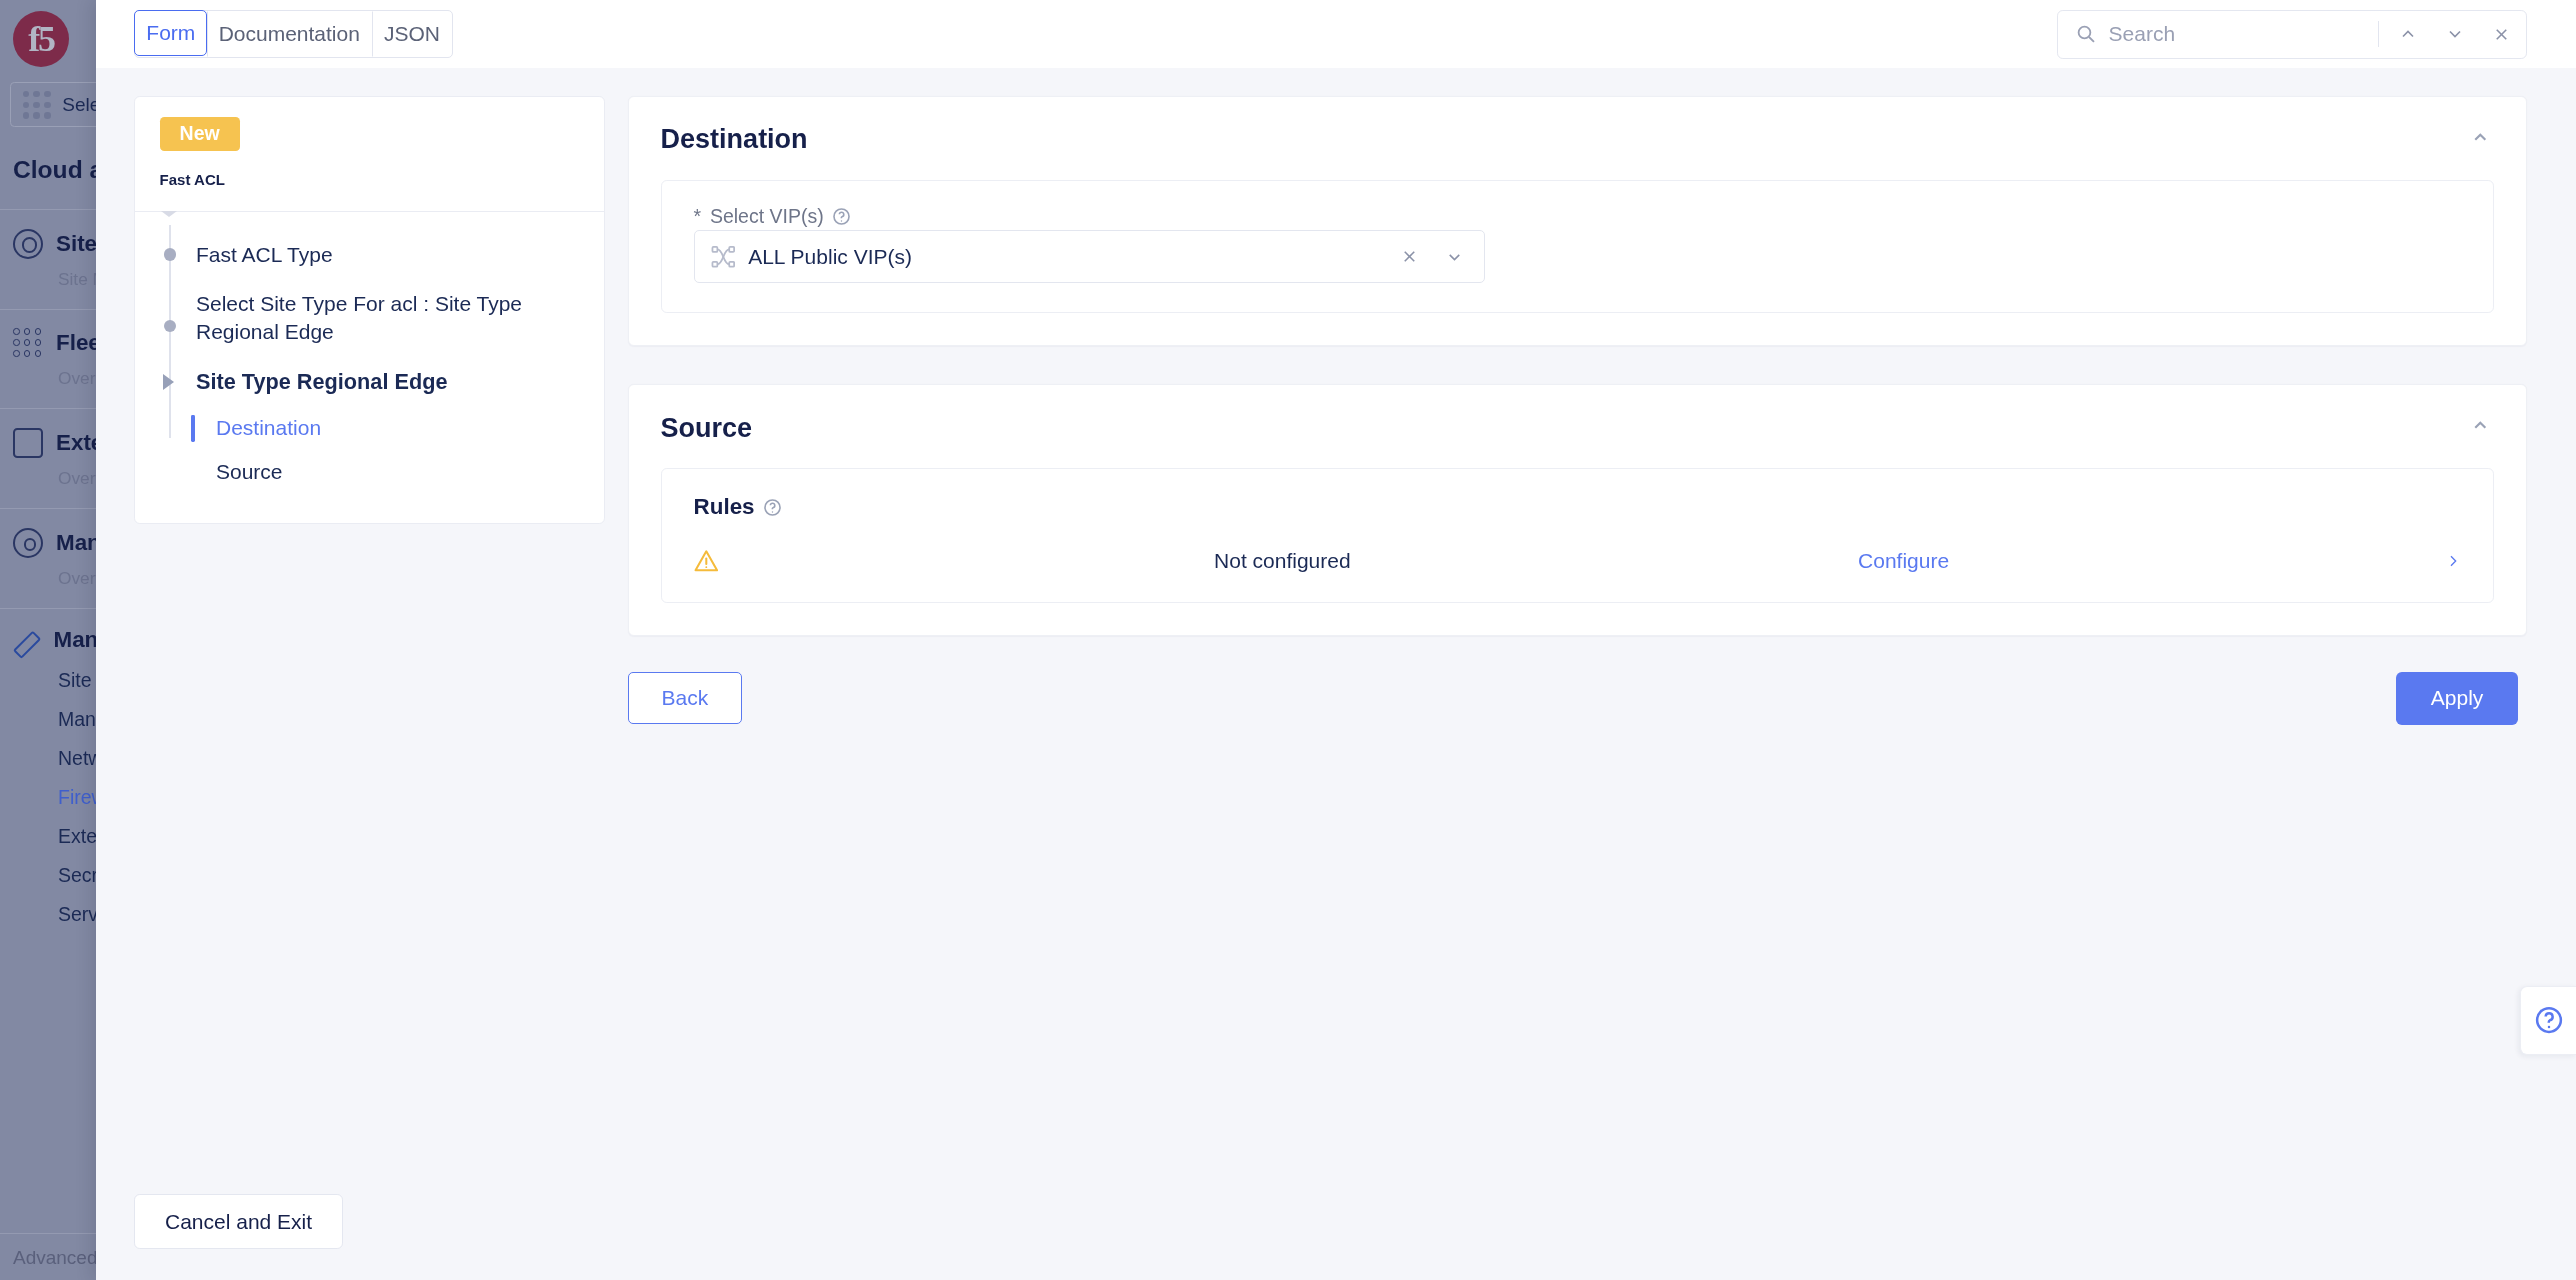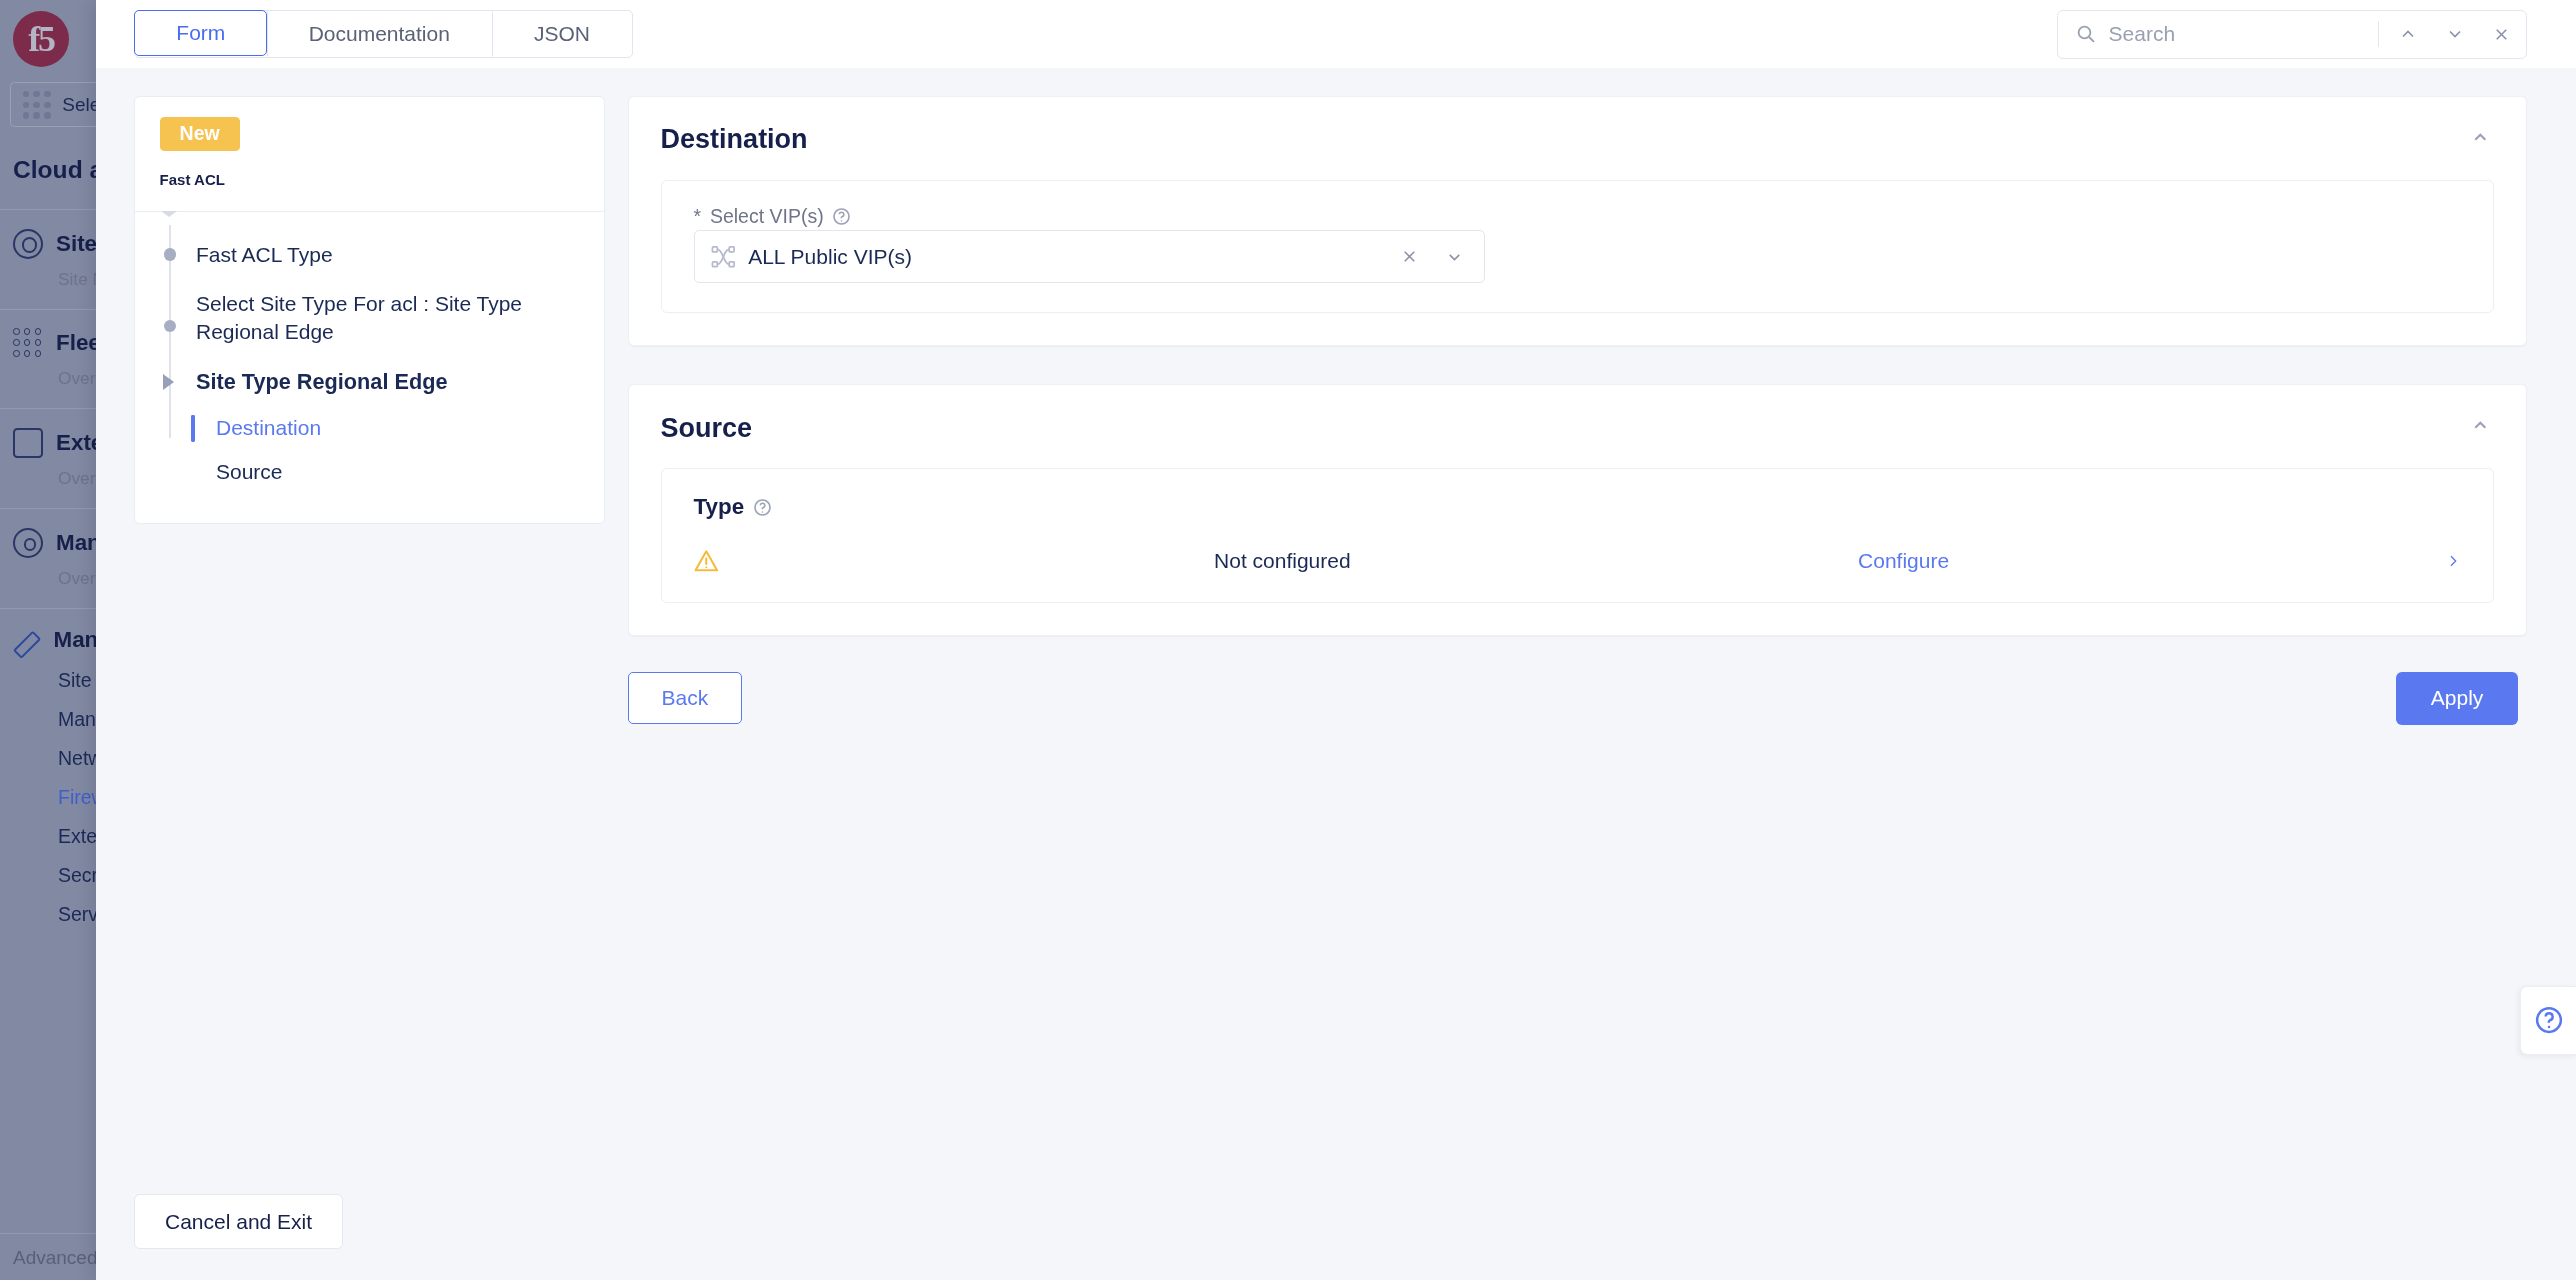--- a/index.html
+++ b/index.html
@@ -92,21 +92,21 @@
 
   
   #modal-topbar {
     height: 68px; flex: none; background: #ffffff;
     display: flex; align-items: center; justify-content: space-between;
     padding: 0 49px 0 38px;
   }
   .tabs { display: flex; border: 0.7px solid #e2e5ef; border-radius: 5px; height: 48px; overflow: visible; }
   .tab {
     display: flex; align-items: center; justify-content: center;
-    font-size: 21px; color: #5b6277; padding: 0 41px; height: 100%;
+    font-size: 21px; color: #5b6277; padding: 0 11px; height: 100%;
     background: transparent; border: 0.7px solid transparent; cursor: pointer;
     white-space: nowrap;
   }
   .tab + .tab { border-left: 0.7px solid #e2e5ef; }
   .tab.active {
     color: #4a6cf0; border: 1.4px solid #4a6cf0; border-radius: 5px;
     background: #fff; margin: -0.7px; z-index: 2;
   }
   .tab.sep-right { border-left: 0.7px solid #e2e5ef; }
 
@@ -473,21 +473,21 @@
       <div class="card">
         <div class="card-title">Source</div>
         <span class="collapse-btn">
           <svg viewBox="0 0 24 24" fill="none" stroke="currentColor" stroke-width="3" width="24.6" height="17.3">
               <polyline points="5 15 12 8 19 15"></polyline>
             </svg>
         </span>
 
         <div class="inner-box">
           <div class="sub-title">
-            <span>Type</span>
+            <span>Rules</span>
             <span class="help-ico">
               <svg viewBox="0 0 24 24" fill="none" stroke="currentColor" stroke-width="2" width="19" height="19">
                 <circle cx="12" cy="12" r="9.5"></circle>
                   <path d="M9.3 9.2a2.8 2.8 0 1 1 3.4 3c-.6.3-.9.8-.9 1.5v.4"></path>
                   <circle cx="12" cy="17.6" r=".9" fill="currentColor" stroke="none"></circle>
               </svg>
             </span>
           </div>
 
           <div class="status-row">

